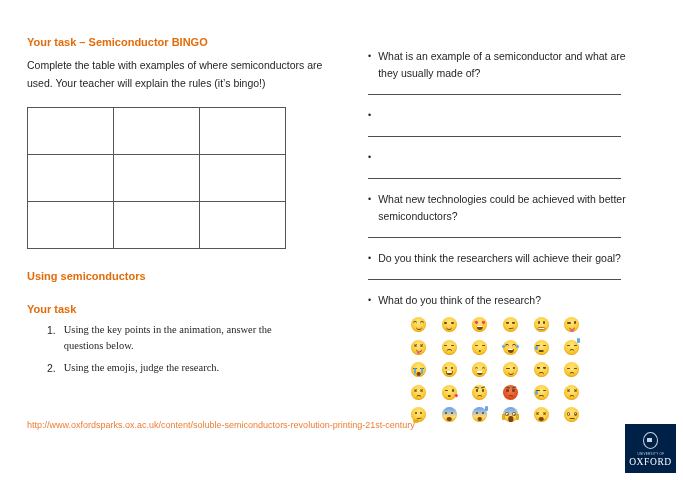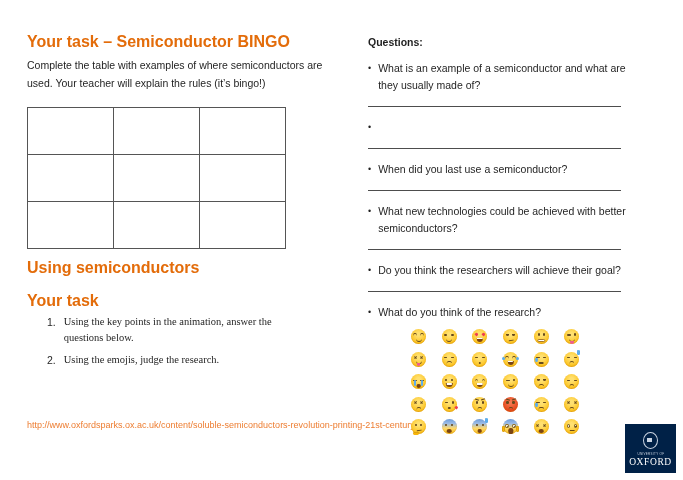--- a/index.html
+++ b/index.html
@@ -1,24 +1,24 @@
 <!DOCTYPE html>
 <html><head>
 <meta charset="utf-8">
 <style>
   html,body{margin:0;padding:0;background:#e8e8e8;}
   #page{position:relative;width:683px;height:480px;background:#ffffff;overflow:hidden;
         font-family:"Liberation Sans",sans-serif;color:#1f1f1f;}
   
   .left-col{position:absolute;left:27px;top:36px;width:300px;}
-  .h-orange{color:#e36c0a;font-weight:bold;font-size:16px;line-height:12px;}
+  .h-orange{color:#e36c0a;font-weight:bold;font-size:11px;line-height:12px;}
   .para{font-size:10.5px;line-height:17.5px;margin-top:9px;}
   table.bingo{border-collapse:collapse;margin-top:15px;}
   table.bingo td{width:85px;height:46px;border:1px solid #555;padding:0;}
-  .h2-space{margin-top:13px;}
+  .h2-space{margin-top:21px;}
   .h3-space{margin-top:21px;}
   ol.tasks{margin:7px 0 0 0;padding:0 0 0 20px;list-style:none;}
   ol.tasks li{display:flex;gap:8px;font-size:10.5px;line-height:16px;margin-bottom:6px;}
   ol.tasks li .num{flex:0 0 auto;}
   ol.tasks li .li-text{width:238px;font-family:Liberation Serif, serif;}
   .url{position:absolute;left:27px;top:420px;font-size:9px;color:#ed7d31;
        white-space:nowrap;text-decoration:none;}
   
   .right-col{position:absolute;left:368px;top:36px;width:272px;}
   .q-heading{font-size:10.5px;font-weight:bold;line-height:12px;}
@@ -124,34 +124,32 @@
         </li>
         <li>
           <span class="num">2.</span>
           <span class="li-text">Using the emojis, judge the research.</span>
         </li>
       </ol>
   </div>
   <a class="url" href="#">http://www.oxfordsparks.ox.ac.uk/content/soluble-semiconductors-revolution-printing-21st-century</a>
 
   <div class="right-col">
-    <div class="q-heading">Questions:</div>
     <div>
         <div class="question">
           <span class="bullet">•</span>
           <span class="qtext">What is an example of a semiconductor and what are they usually made of?</span>
         </div>
         <div class="answer-line"></div>
         <div class="question">
           <span class="bullet">•</span>
         </div>
         <div class="answer-line"></div>
         <div class="question">
           <span class="bullet">•</span>
-          <span class="qtext">When did you last use a semiconductor?</span>
         </div>
         <div class="answer-line"></div>
         <div class="question">
           <span class="bullet">•</span>
           <span class="qtext">What new technologies could be achieved with better semiconductors?</span>
         </div>
         <div class="answer-line"></div>
         <div class="question">
           <span class="bullet">•</span>
           <span class="qtext">Do you think the researchers will achieve their goal?</span>

